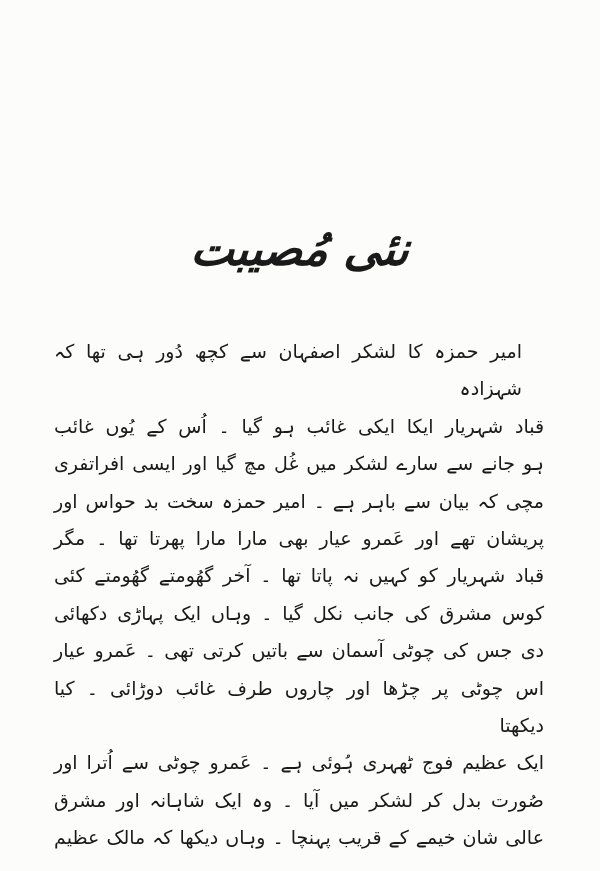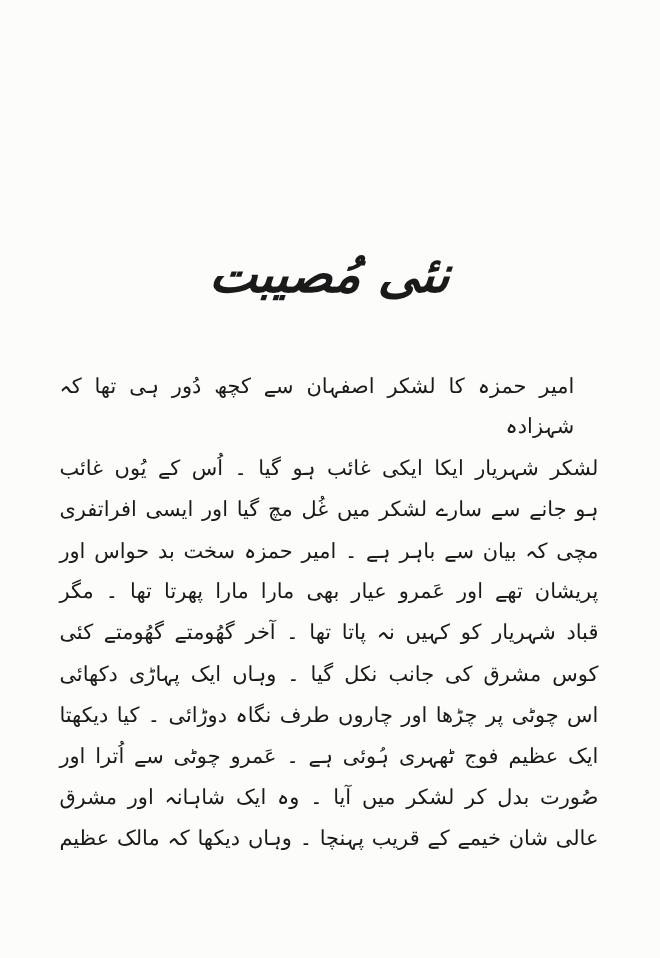--- a/index.html
+++ b/index.html
@@ -58,25 +58,26 @@
 </style>
 </head>
 <body>
 
 <div class="page">
 
   <h1 class="chapter-title">نئی مُصیبت</h1>
 
   <div class="body-text">
     <div class="body-line first-line">امیر حمزہ کا لشکر اصفہان سے کچھ دُور ہی تھا کہ شہزادہ</div>
-    <div class="body-line">لشکر شہریار ایکا ایکی غائب ہو گیا ۔ اُس کے یُوں غائب</div>
+    <div class="body-line">قباد شہریار ایکا ایکی غائب ہو گیا ۔ اُس کے یُوں غائب</div>
     <div class="body-line">ہو جانے سے سارے لشکر میں غُل مچ گیا اور ایسی افراتفری</div>
     <div class="body-line">مچی کہ بیان سے باہر ہے ۔ امیر حمزہ سخت بد حواس اور</div>
     <div class="body-line">پریشان تھے اور عَمرو عیار بھی مارا مارا پھرتا تھا ۔ مگر</div>
     <div class="body-line">قباد شہریار کو کہیں نہ پاتا تھا ۔ آخر گھُومتے گھُومتے کئی</div>
     <div class="body-line">کوس مشرق کی جانب نکل گیا ۔ وہاں ایک پہاڑی دکھائی</div>
-    <div class="body-line">اس چوٹی پر چڑھا اور چاروں طرف نگاہ دوڑائی ۔ کیا دیکھتا</div>
+    <div class="body-line">دی جس کی چوٹی آسمان سے باتیں کرتی تھی ۔ عَمرو عیار</div>
+    <div class="body-line">اس چوٹی پر چڑھا اور چاروں طرف غائب دوڑائی ۔ کیا دیکھتا</div>
     <div class="body-line">ایک عظیم فوج ٹھہری ہُوئی ہے ۔ عَمرو چوٹی سے اُترا اور</div>
     <div class="body-line">صُورت بدل کر لشکر میں آیا ۔ وہ ایک شاہانہ اور مشرق</div>
     <div class="body-line">عالی شان خیمے کے قریب پہنچا ۔ وہاں دیکھا کہ مالک عظیم</div>
   </div>
 
 </div>
 
 </body></html>

